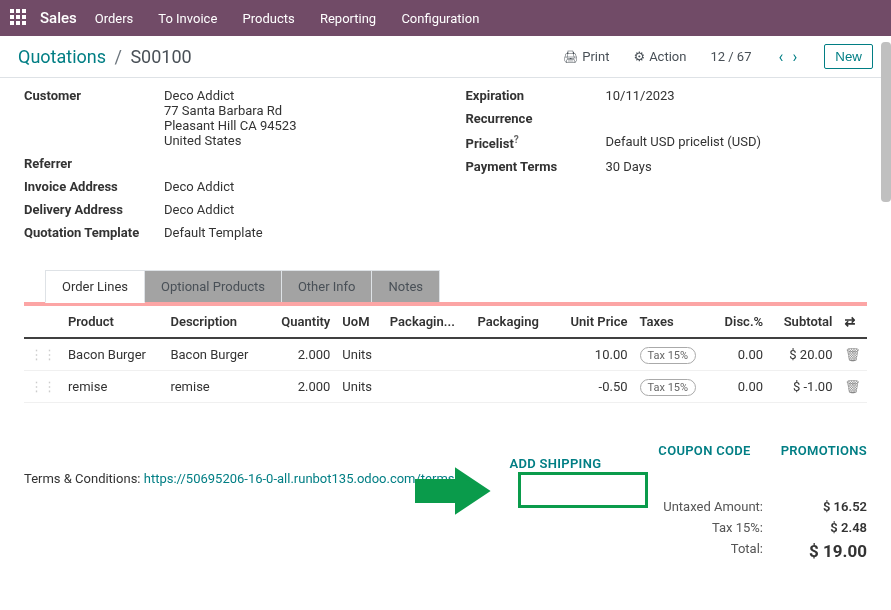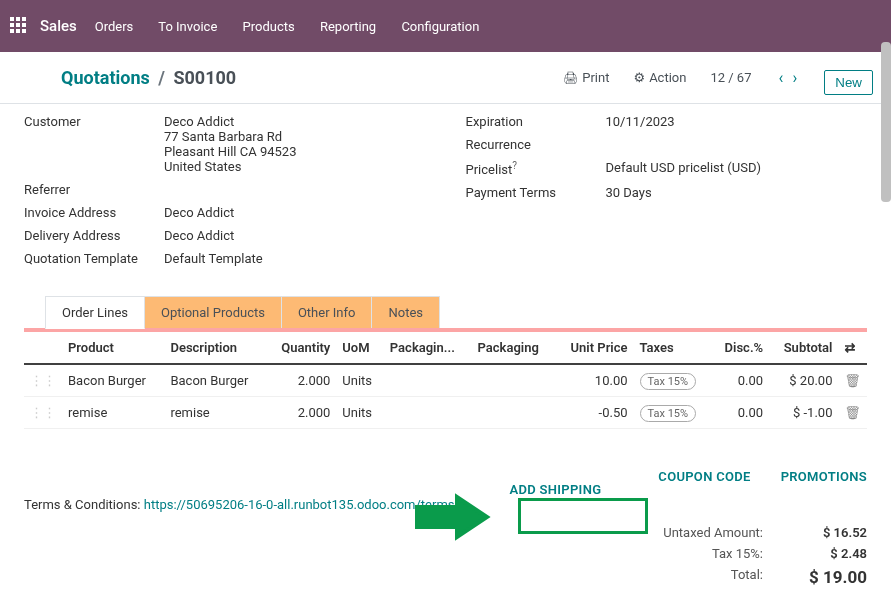--- a/index.html
+++ b/index.html
@@ -1,39 +1,39 @@
 <!DOCTYPE html>
 <html><head>
 <meta charset="utf-8">
 <style>
 * { box-sizing: border-box; margin: 0; padding: 0; }
 body { font-family: -apple-system, BlinkMacSystemFont, "Segoe UI", Roboto, Arial, sans-serif; font-size: 13px; color: #333; background: #fff; }
-.topbar { background: #714B67; color: #fff; display: flex; align-items: center; padding: 0 10px; height: 52px; }
+.topbar { background: #714B67; color: #fff; display: flex; align-items: center; padding: 0 10px; height: 36px; }
 .topbar .apps { width: 18px; height: 18px; display: grid; grid-template-columns: repeat(3,4px); grid-template-rows: repeat(3,4px); gap: 2px; margin-right: 12px; cursor: pointer; }
 .topbar .apps span { background: #fff; width: 4px; height: 4px; }
 .topbar .appname { font-weight: 500; font-size: 15px; margin-right: 18px; }
 .topbar .menu a { color: #fff; text-decoration: none; margin-right: 22px; font-size: 13px; cursor: pointer; }
 .subbar { display: flex; align-items: center; padding: 8px 18px; border-bottom: 1px solid #dee2e6; }
-.breadcrumbs { font-size: 18px; color: #017e84; font-weight: 700; margin-left: 43px; }
+.breadcrumbs { font-size: 18px; color: #017e84; font-weight: 400; }
 .breadcrumbs .sep { color: #6c757d; margin: 0 4px; }
 .breadcrumbs .current { color: #495057; }
 .subbar .right { margin-left: auto; display: flex; align-items: center; gap: 24px; color: #495057; }
 .subbar .gearicon::before { content: "⚙"; margin-right: 4px; }
 .subbar .printicon::before { content: "🖨"; margin-right: 4px; font-size: 12px; }
 .subbar .pager { font-size: 13px; color: #495057; }
 .subbar .arrows span { cursor: pointer; font-size: 16px; color: #017e84; padding: 0 3px; }
-.subbar .newbtn { border: 1px solid #017e84; color: #017e84; background: #fff; padding: 4px 10px; cursor: pointer; border-radius: 2px; margin-top: 10px; }
+.subbar .newbtn { border: 1px solid #017e84; color: #017e84; background: #fff; padding: 4px 10px; cursor: pointer; border-radius: 2px; }
 .main { padding: 10px 24px 20px 24px; position: relative; }
 .formgrid { display: flex; gap: 40px; }
 .formcol { flex: 1; }
 .frow { display: flex; margin-bottom: 8px; font-size: 13px; }
-.flabel { width: 140px; font-weight: 400; color: #333; }
+.flabel { width: 140px; font-weight: 700; color: #333; }
 .fval { flex: 1; color: #333; }
 .tabs { display: flex; border-bottom: 4px solid #fca5a5; margin-top: 22px; padding-left: 21px; }
-.tab { padding: 8px 16px; border: 1px solid #dee2e6; border-bottom: none; margin-right: -1px; background: #fdba74; cursor: pointer; color: #495057; font-size: 13px; }
+.tab { padding: 8px 16px; border: 1px solid #dee2e6; border-bottom: none; margin-right: -1px; background: #a3a3a3; cursor: pointer; color: #495057; font-size: 13px; }
 .tab.active { background: #fff; border-bottom: 1px solid #fff; margin-bottom: -1px; color: #333; }
 .table { width: 100%; border-collapse: collapse; margin-top: 0; }
 .table th { text-align: left; font-weight: 600; padding: 8px 6px; border-bottom: 2px solid #404040; font-size: 13px; color: #333; }
 .table th.right, .table td.right { text-align: right; }
 .table td { padding: 8px 6px; border-bottom: 1px solid #f0f0f0; font-size: 13px; }
 .handle { color: #ccc; cursor: grab; width: 14px; }
 .taxbadge { border: 1px solid #aaa; border-radius: 10px; padding: 1px 7px; font-size: 11px; color: #666; }
 .del { color: #888; cursor: pointer; }
 .addlinks { padding: 10px 6px; }
 .addlinks a { color: #017e84; margin-right: 16px; cursor: pointer; font-size: 13px; text-decoration: none; }

